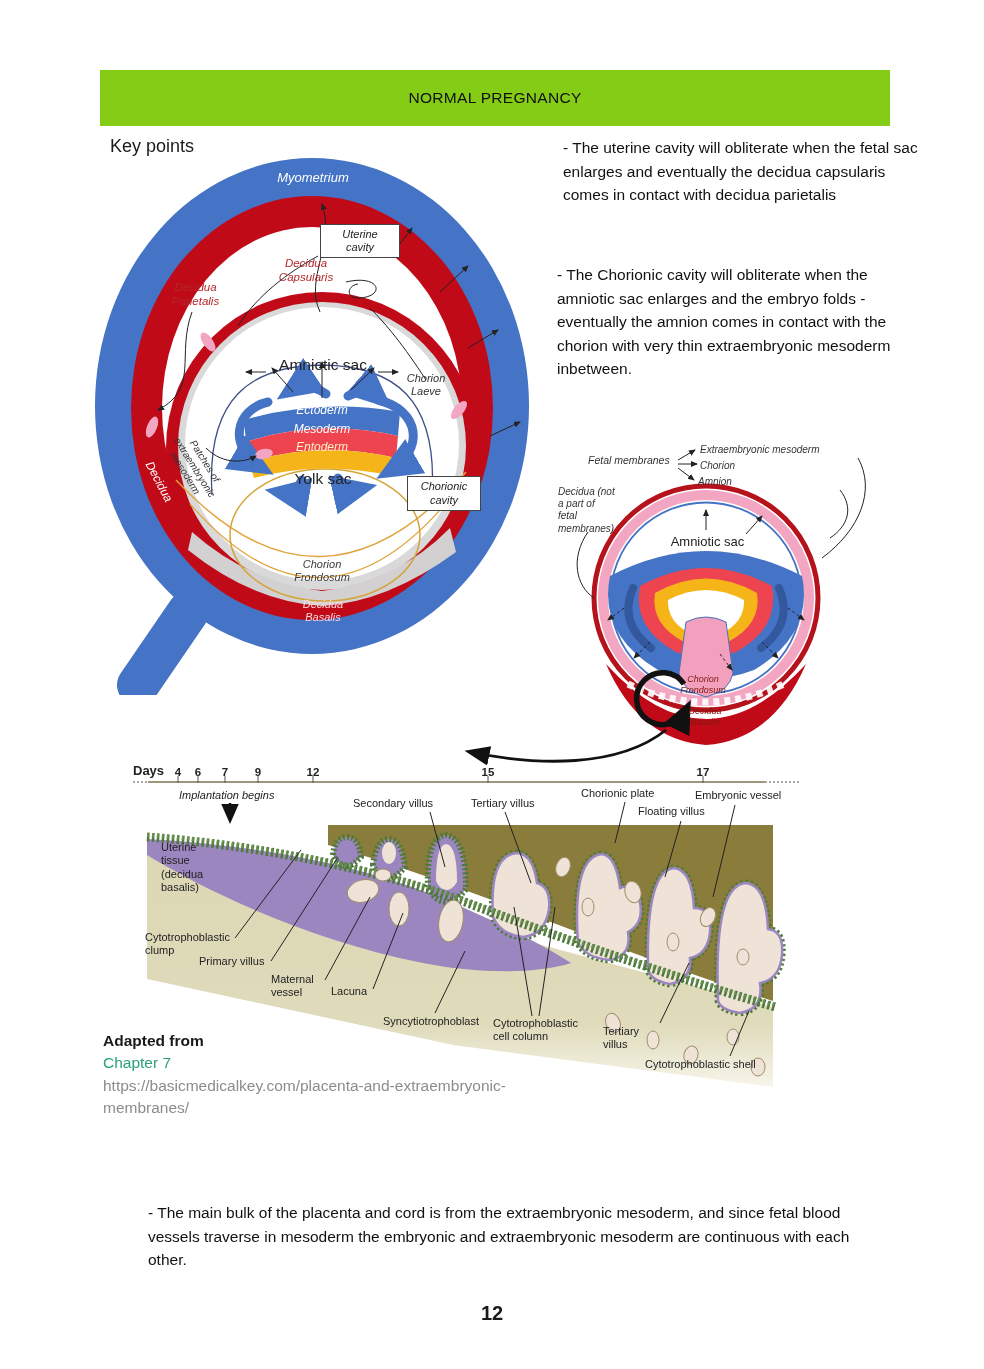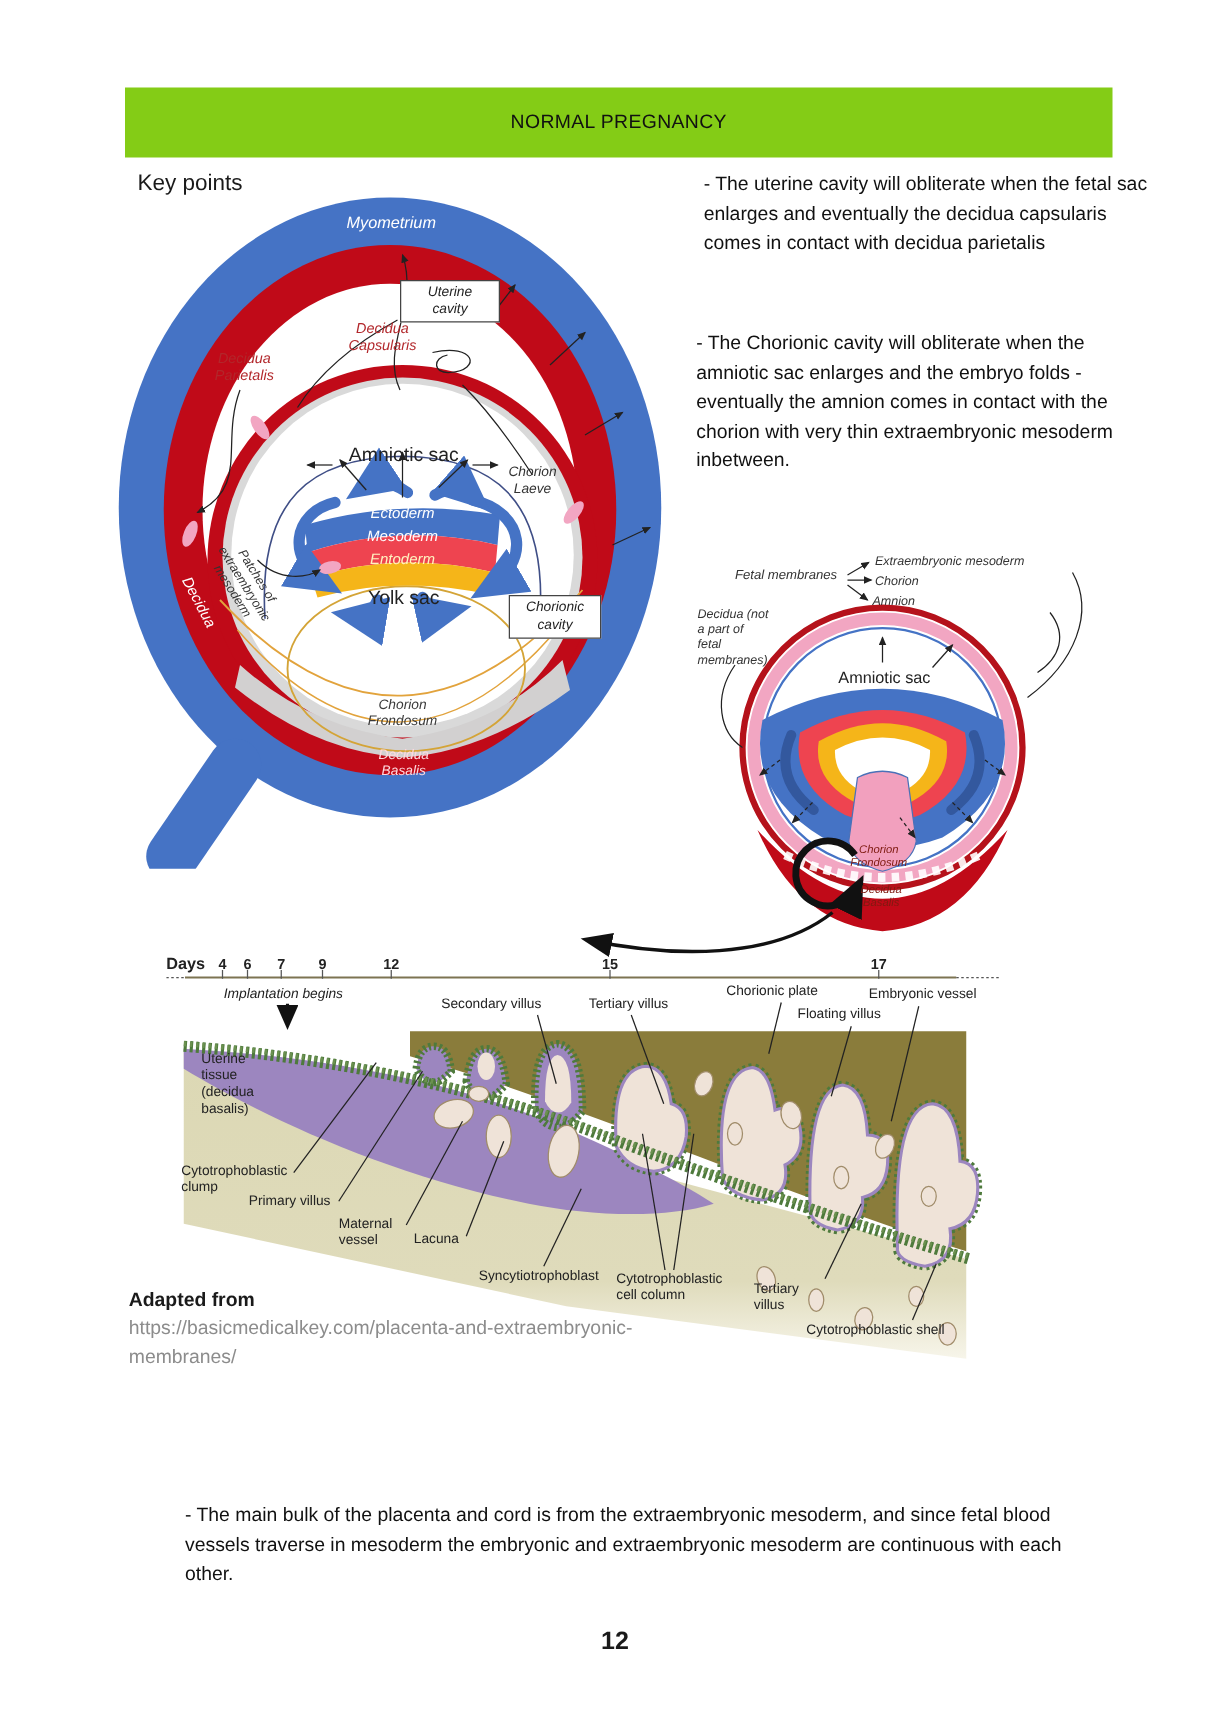--- a/index.html
+++ b/index.html
@@ -323,20 +323,21 @@
     <div class="lbl" style="left:250px;top:260px;width:135px;">Syncytiotrophoblast</div>
     <div class="lbl" style="left:360px;top:262px;width:120px;">Cytotrophoblastic
 cell column</div>
     <div class="lbl" style="left:470px;top:270px;width:80px;">Tertiary
 villus</div>
     <div class="lbl" style="left:512px;top:303px;width:150px;">Cytotrophoblastic shell</div>
   </div>
 
   <div class="abs" style="left:103px;top:1030px;width:520px;">
     <div class="src-line bold">Adapted from</div>
+    <div class="src-line" style="color:#2aa07a;">Chapter 7</div>
     <div class="src-line" style="color:#8c8c8c;">https://basicmedicalkey.com/placenta-and-extraembryonic-</div>
     <div class="src-line" style="color:#8c8c8c;">membranes/</div>
   </div>
 
   <div class="body-text" style="left:148px;top:1153px;width:712px;margin-top:48px;">- The main bulk of the placenta and cord is from the extraembryonic mesoderm, and since fetal blood vessels traverse in mesoderm the embryonic and extraembryonic mesoderm are continuous with each other.</div>
 
   <div class="abs bold center" style="left:0;right:0;top:1302px;font-size:20px;">12</div>
 
 </div>
 

